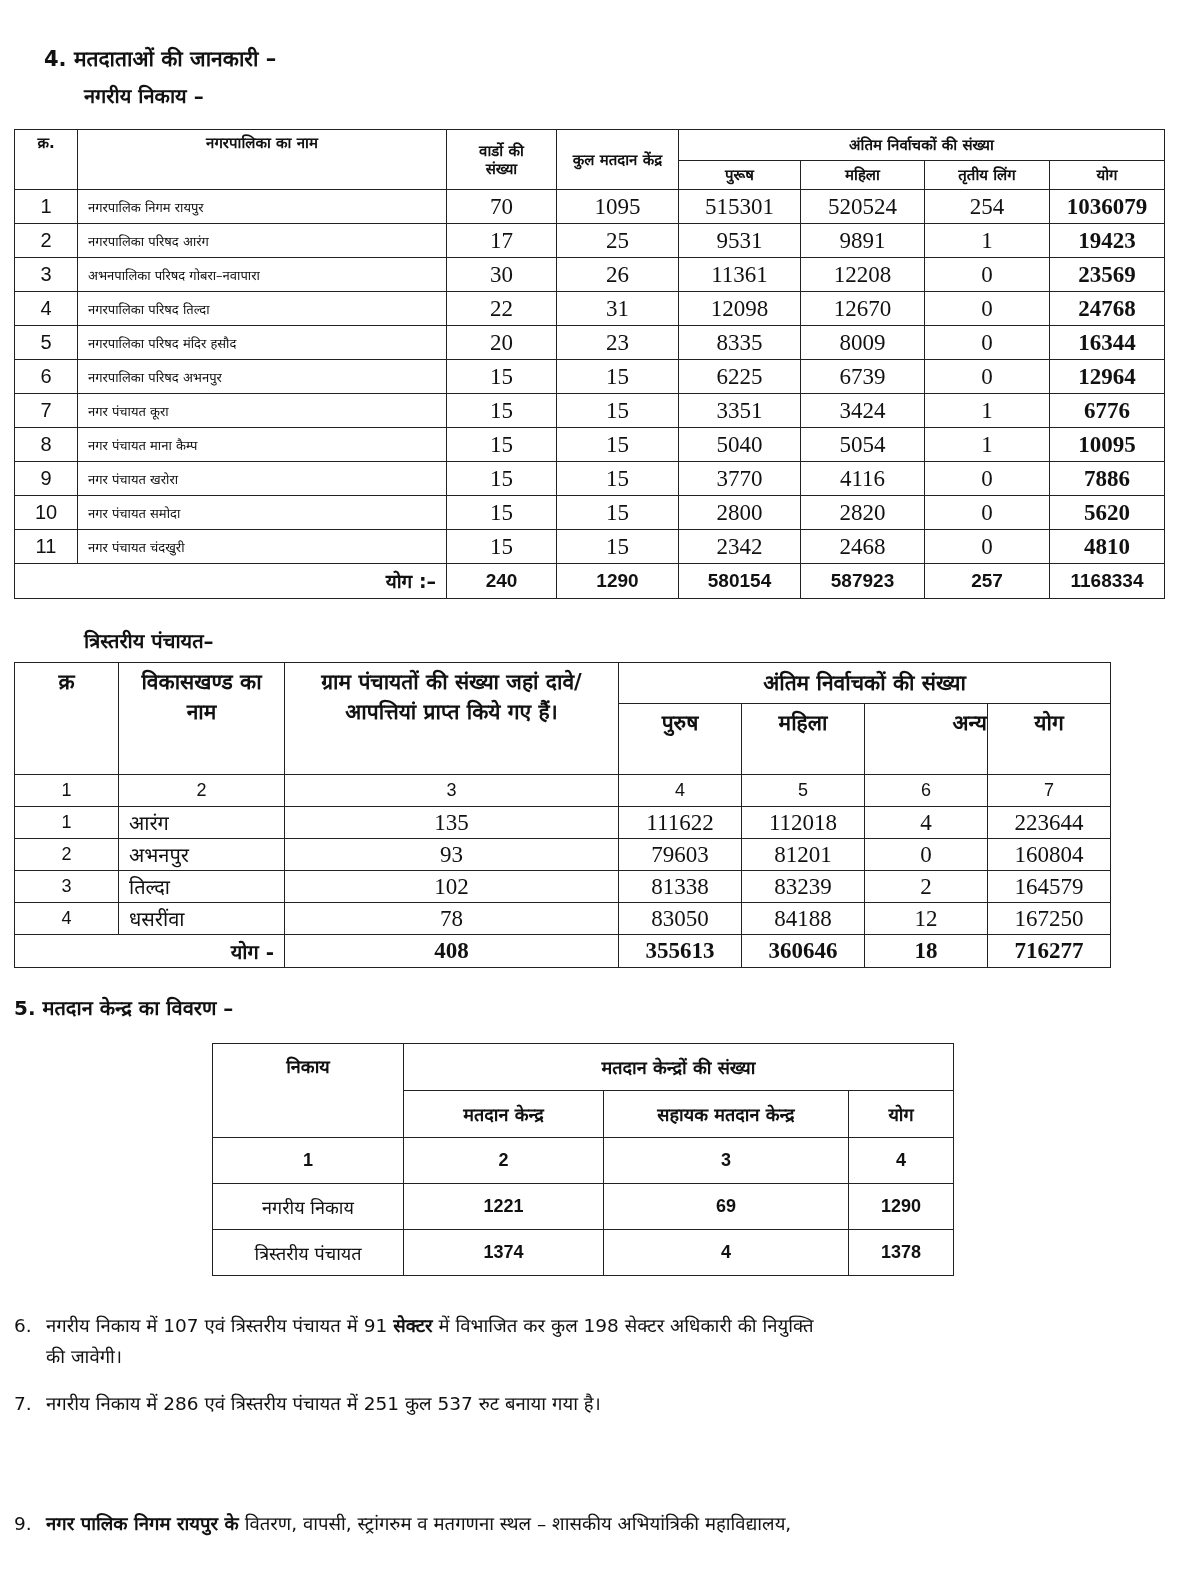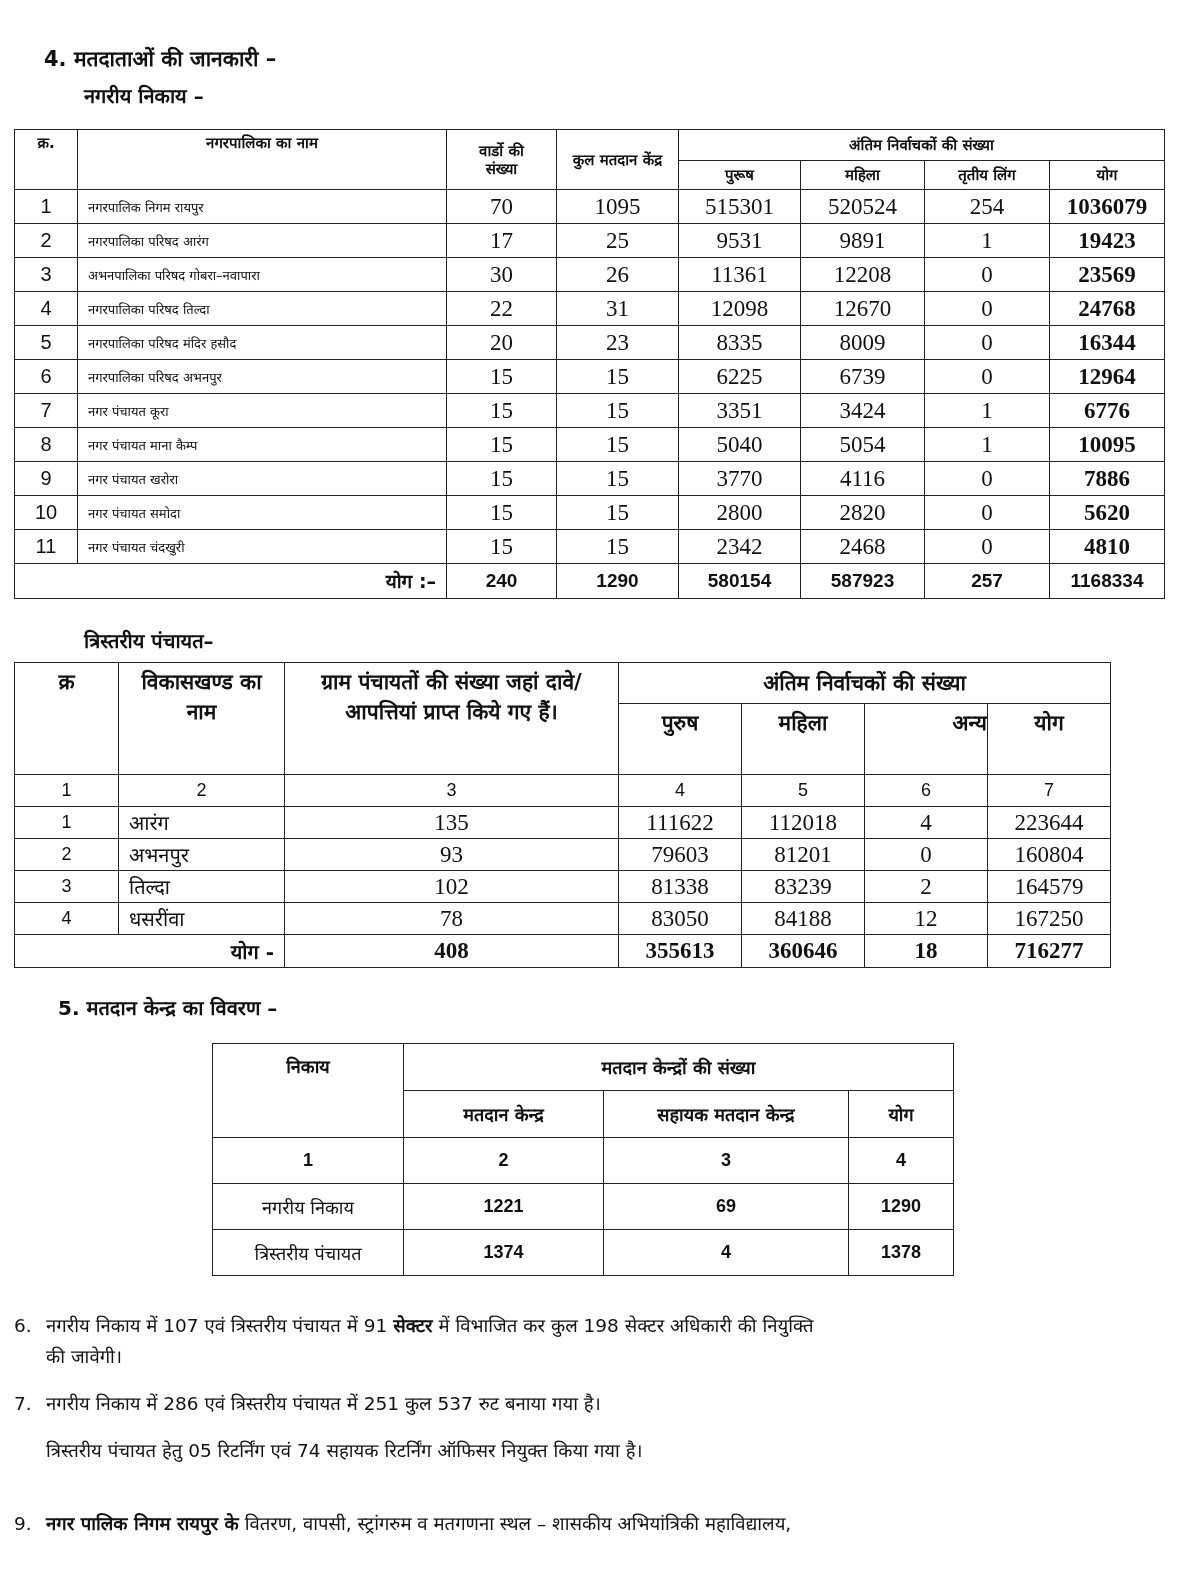--- a/index.html
+++ b/index.html
@@ -270,21 +270,21 @@
       <td colspan="2" class="right bold" style="font-size:20px; height:32px;">योग -</td>
       <td class="num bold">408</td>
       <td class="num bold">355613</td>
       <td class="num bold">360646</td>
       <td class="num bold">18</td>
       <td class="num bold">716277</td>
     </tr>
   </tfoot>
 </table>
 
-<div class="abs heading" style="left:14px; top:994px; font-size:20px;margin-left:44px;">5. मतदान केन्द्र का विवरण –</div>
+<div class="abs heading" style="left:14px; top:994px; font-size:20px;">5. मतदान केन्द्र का विवरण –</div>
 
 <table id="t3">
   <colgroup>
     <col style="width:191px">
       <col style="width:200px">
       <col style="width:245px">
       <col style="width:105px">
   </colgroup>
   <thead>
     <tr>
@@ -322,18 +322,17 @@
 <div class="abs para" style="top:1310px;">
   <div><span class="pn">6.</span><span>नगरीय निकाय में 107 एवं त्रिस्तरीय पंचायत में 91 </span><b>सेक्टर</b><span> में विभाजित कर कुल 198 सेक्टर अधिकारी की नियुक्ति</span></div>
   <div class="indent">की जावेगी।</div>
 </div>
 
 <div class="abs para" style="top:1388px;">
   <div><span class="pn">7.</span><span>नगरीय निकाय में 286 एवं त्रिस्तरीय पंचायत में 251 कुल 537 रुट बनाया गया है।</span></div>
 </div>
 
 <div class="abs para" style="top:1435px;">
-  <div class="indent">त्रिस्तरीय पंचायत हेतु 05 रिटर्निंग एवं 74 सहायक रिटर्निंग ऑफिसर नियुक्त किया गया है।</div>
 </div>
 
 <div class="abs para" style="top:1508px;">
   <div><span class="pn">9.</span><b>नगर पालिक निगम रायपुर के</b><span> वितरण, वापसी, स्ट्रांगरुम व मतगणना स्थल – शासकीय अभियांत्रिकी महाविद्यालय,</span></div>
 </div>
 
 </body></html>

